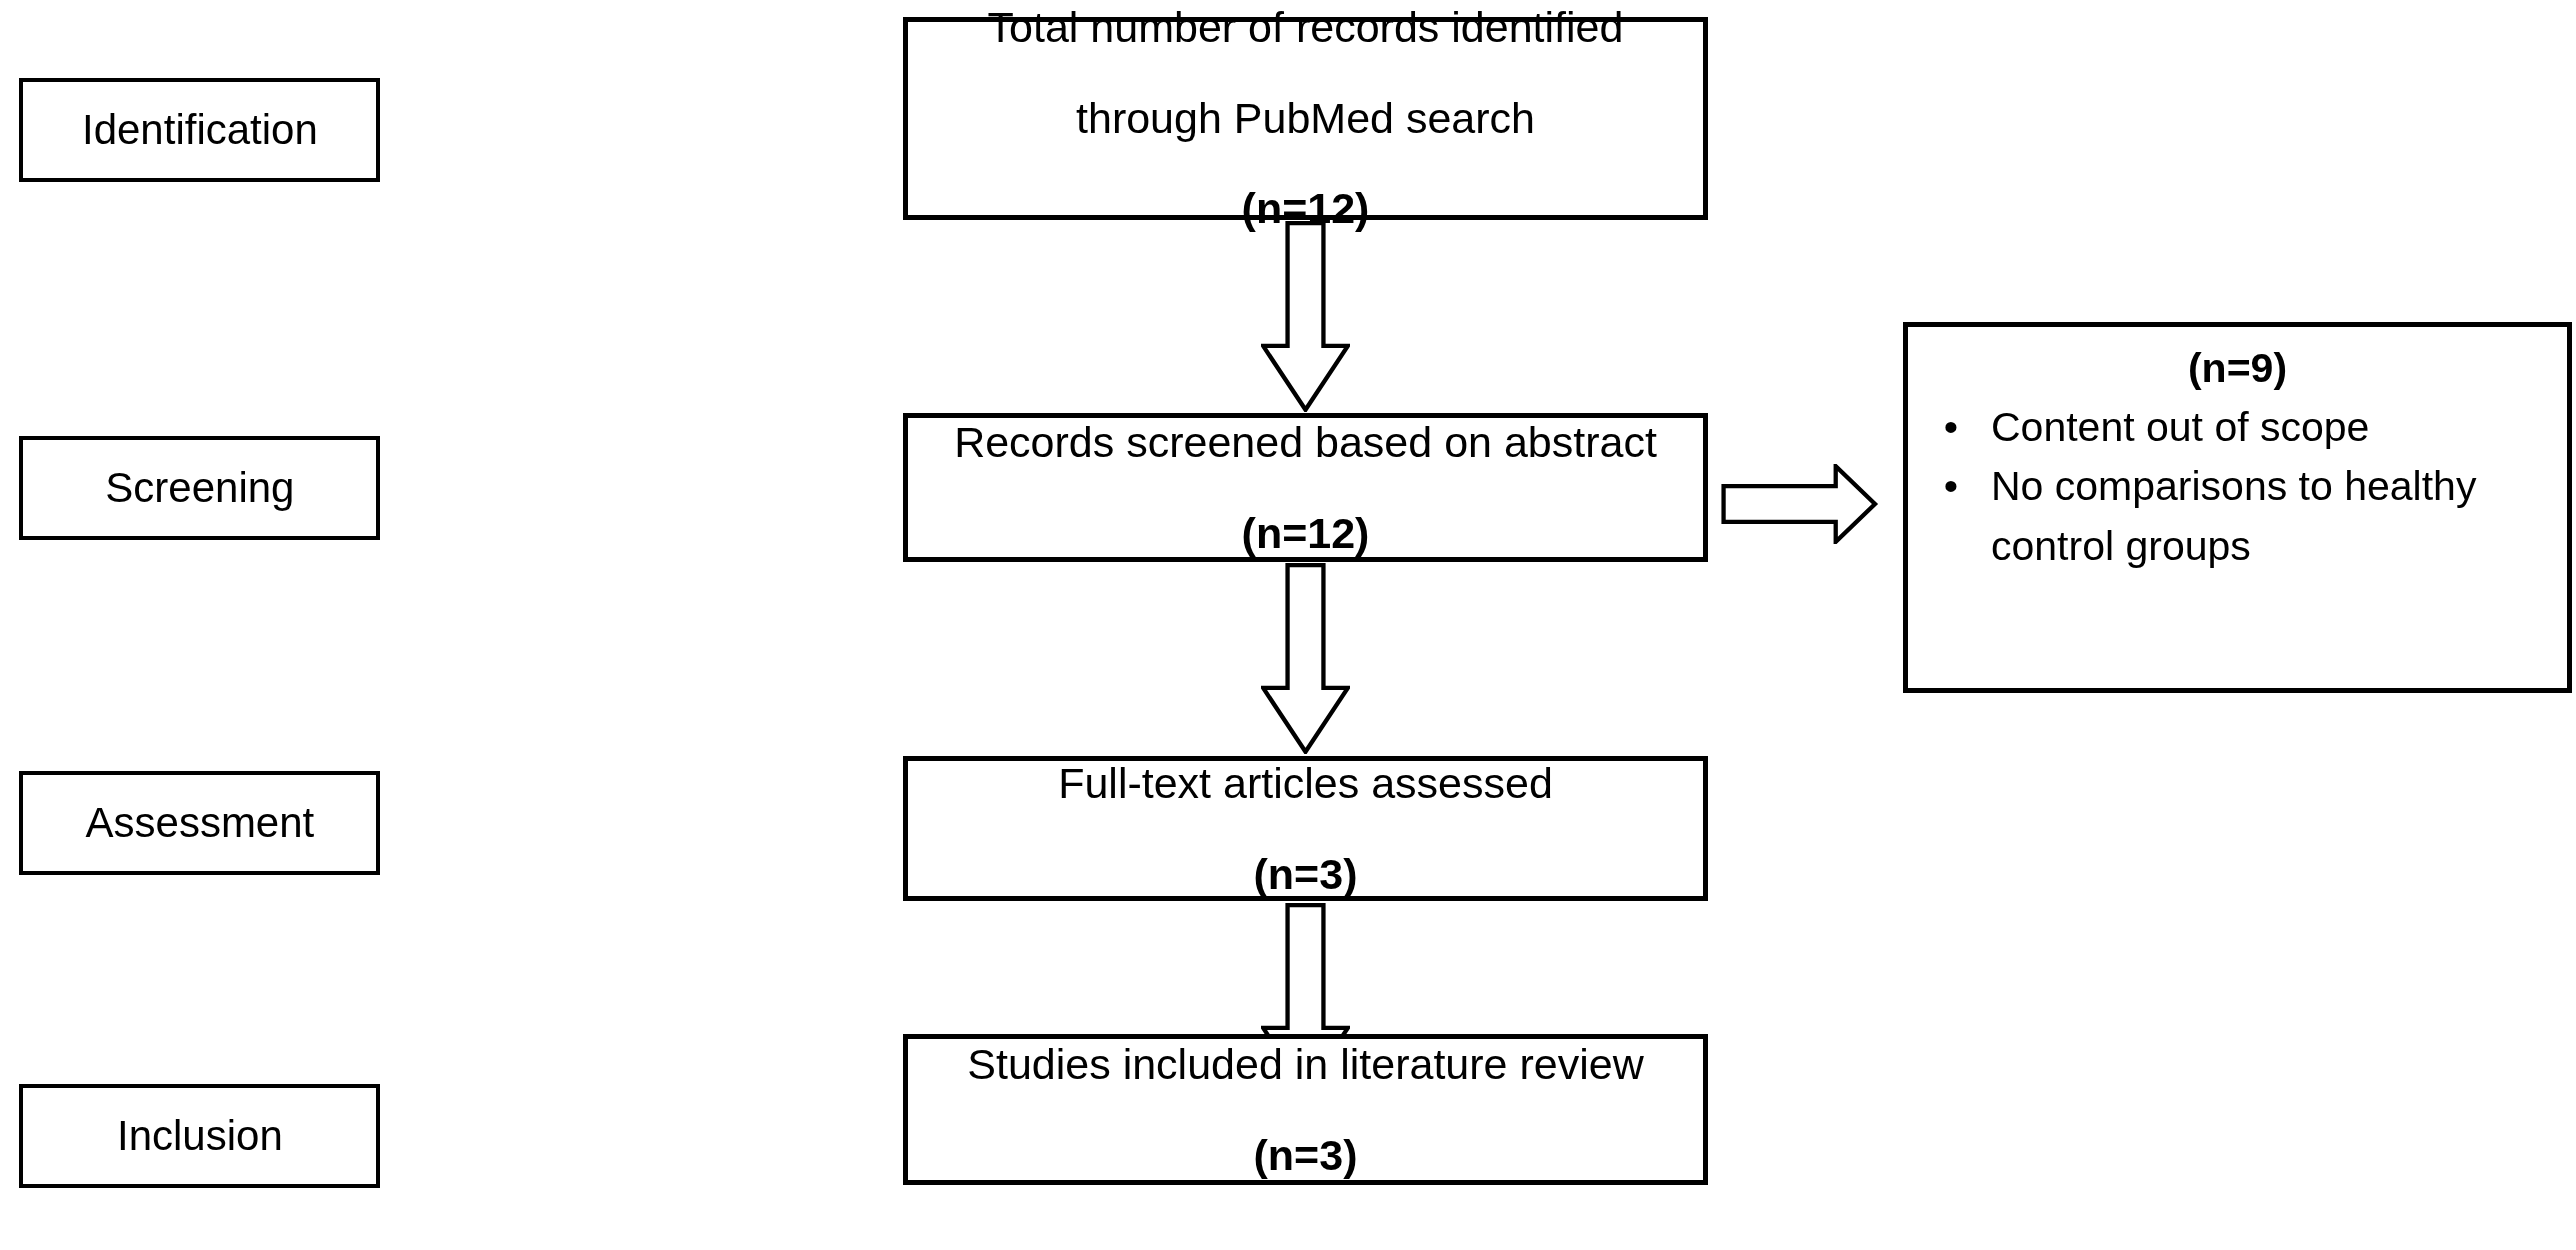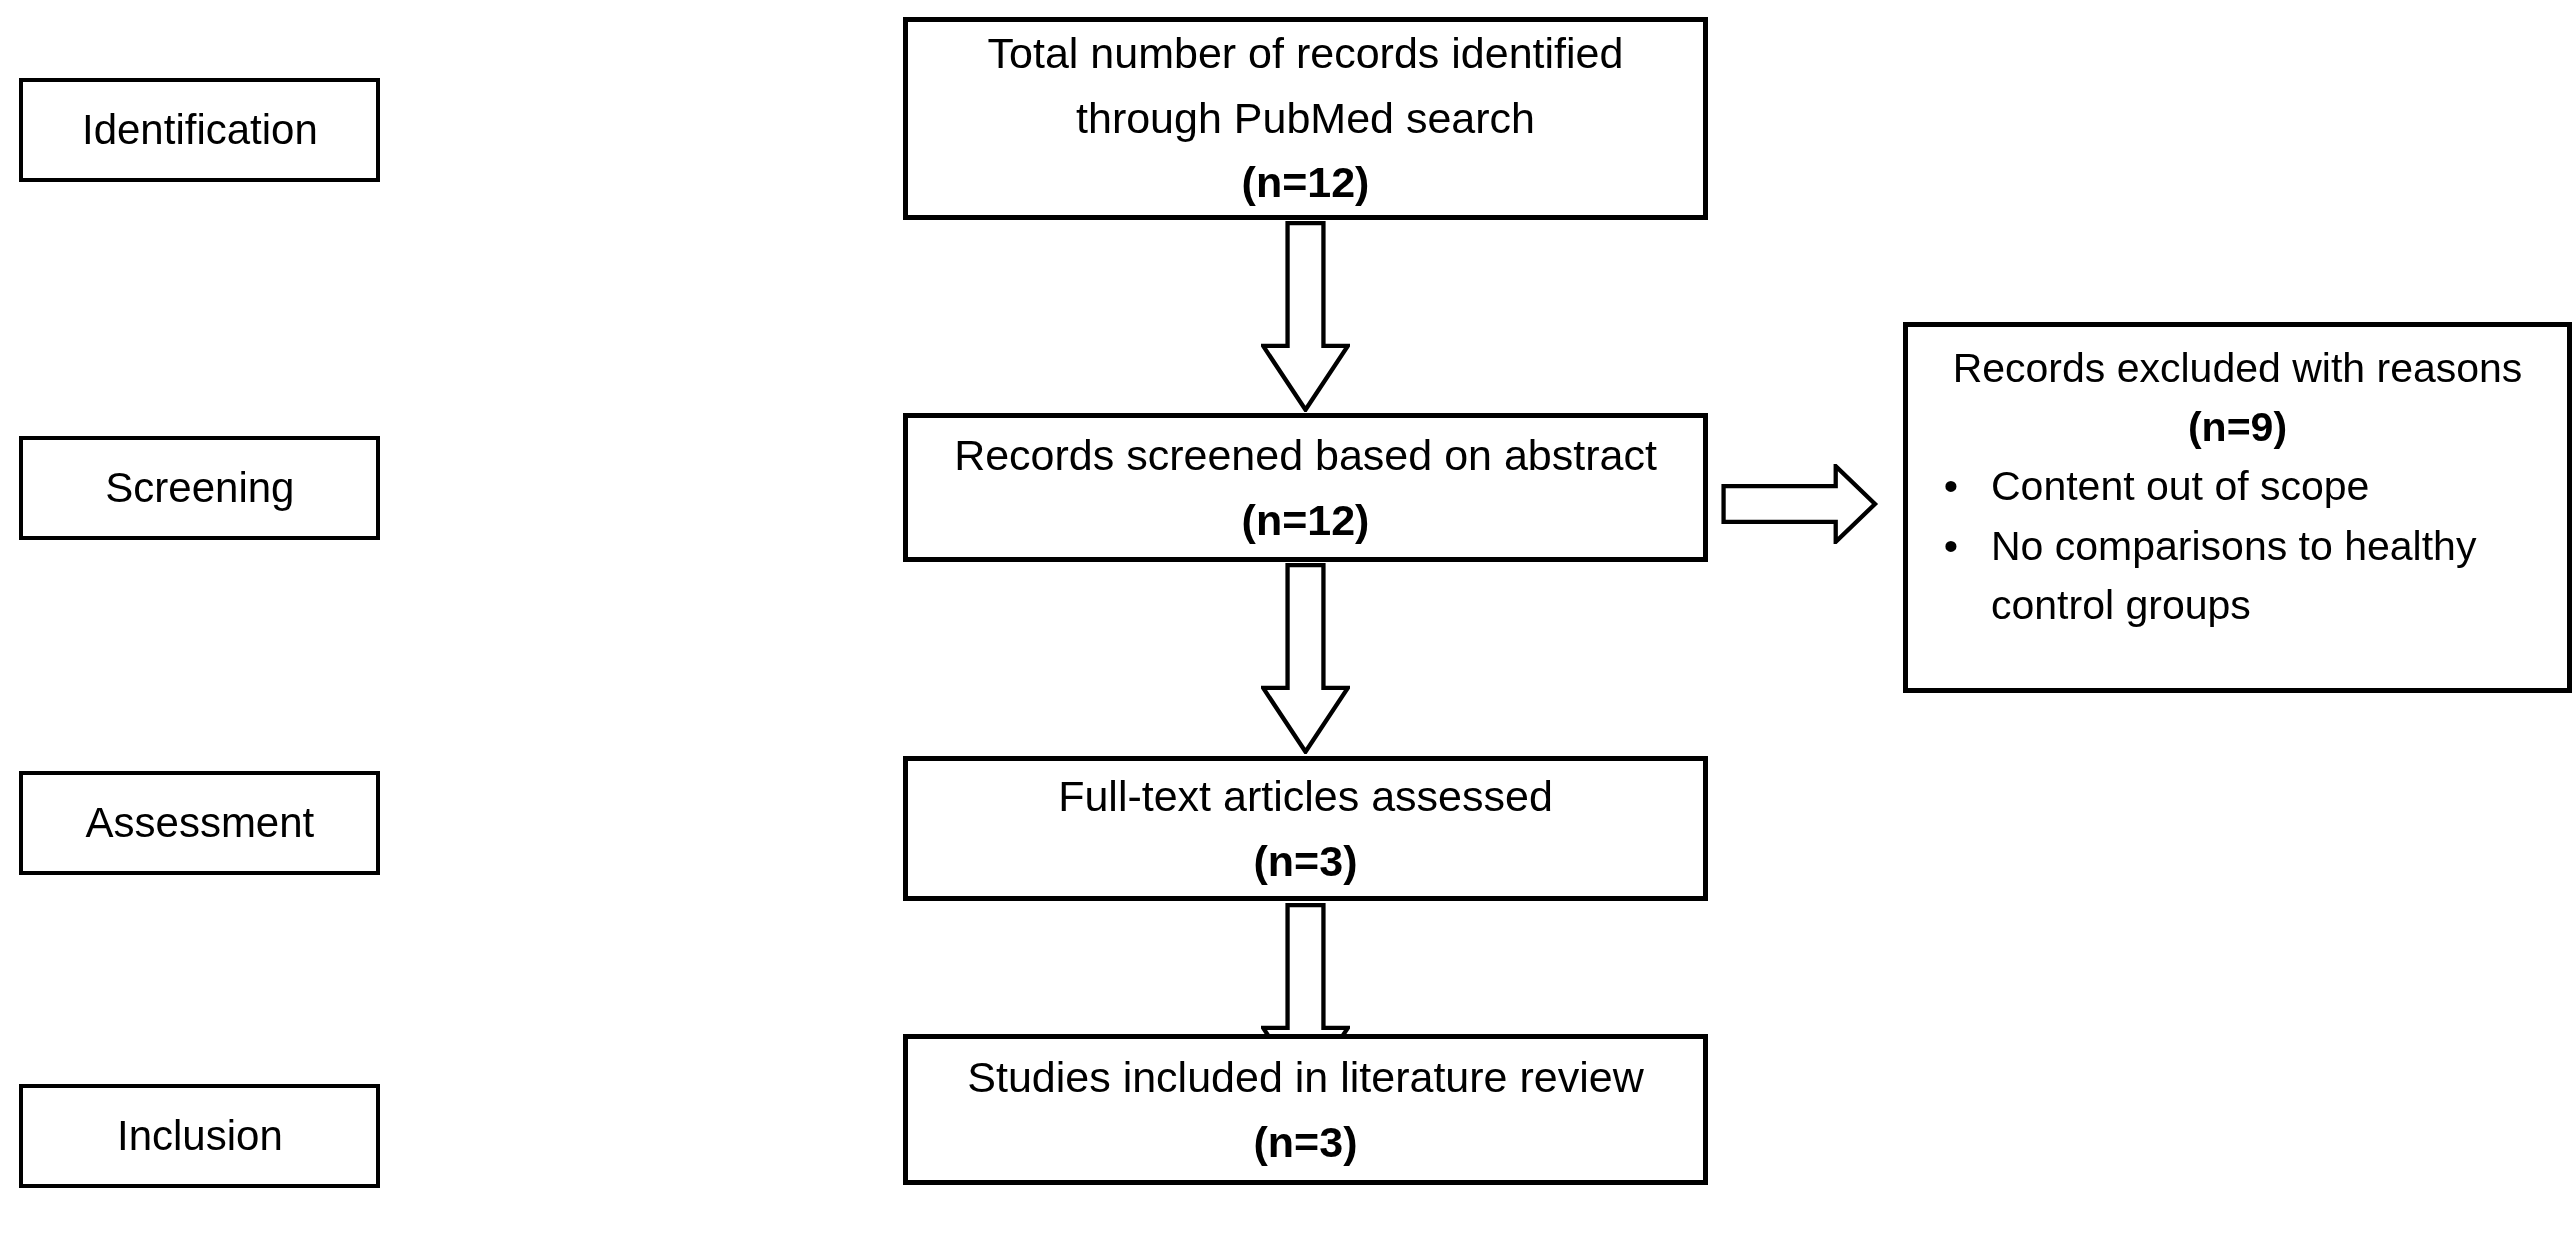--- a/index.html
+++ b/index.html
@@ -37,20 +37,21 @@
     border: 5px solid #000000;
     box-sizing: border-box;
     background: #ffffff;
     display: flex;
     flex-direction: column;
     align-items: center;
     justify-content: center;
     font-size: 43px;
     line-height: 1.5;
     text-align: center;
+    gap: 26px;
   }
   .count-line {
     font-weight: bold;
   }
   .exclusion-box {
     position: absolute;
     left: 1903px;
     top: 322px;
     width: 669px;
     height: 371px;
@@ -117,21 +118,20 @@
   <div class="flow-box" style="top:413px;height:149px">
     <div>Records screened based on abstract</div>
     <div class="count-line">(n=12)</div>
   </div>
 
   <svg class="arrow" style="left:1721px;top:464px" width="158" height="80" viewBox="0 0 220 112">
     <polygon points="3,31 160,31 160,3 215,56 160,109 160,81 3,81"></polygon>
   </svg>
 
   <div class="exclusion-box">
-    <div class="centered">Records excluded with reasons</div>
     <div class="centered count-line">(n=9)</div>
     <div class="bullet-row">
       <span class="bullet-marker">•</span>
       <span class="bullet-text">
         <span>Content out of scope</span><br>
       </span>
     </div>
     <div class="bullet-row">
       <span class="bullet-marker">•</span>
       <span class="bullet-text">

